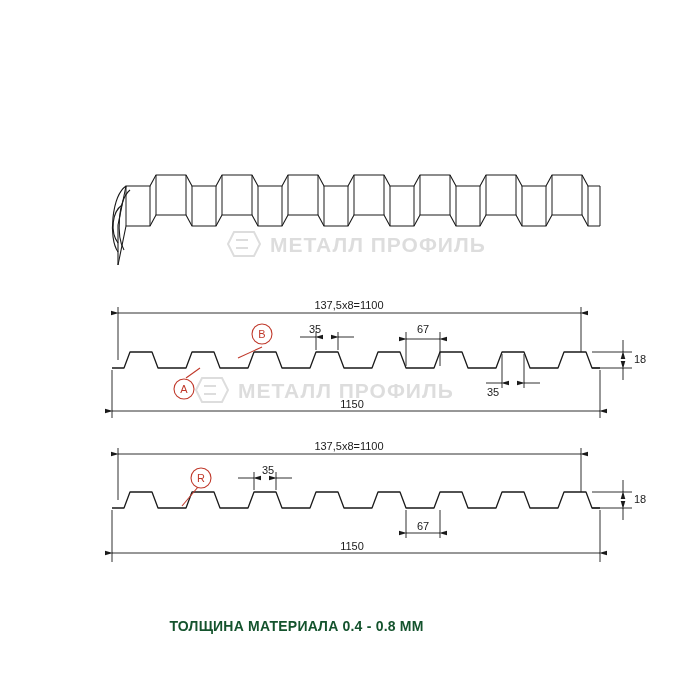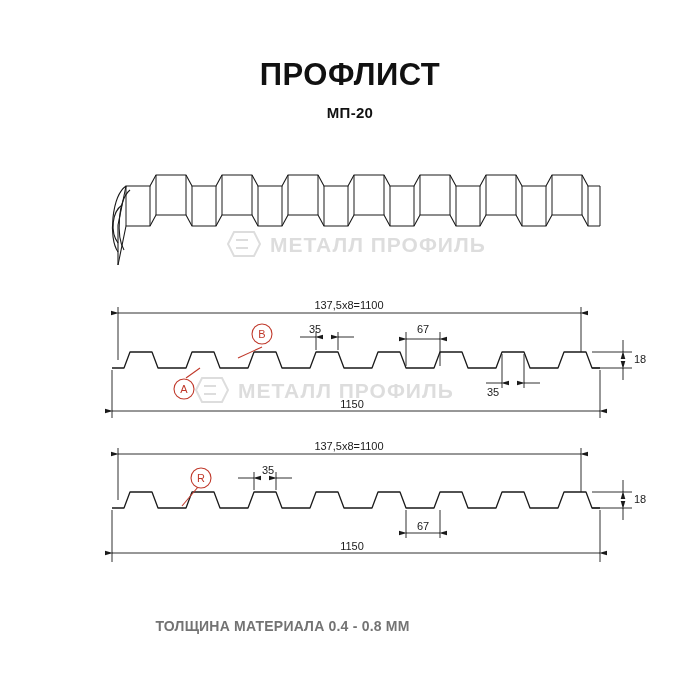--- a/index.html
+++ b/index.html
@@ -43,22 +43,23 @@
     letter-spacing: 0.3px;
   }
   .footer-note {
     position: absolute;
     left: 0;
     top: 618px;
     width: 565px;
     text-align: center;
     font-size: 14px;
     font-weight: bold;
-    color: #737373;
+    color: #14532d;
     letter-spacing: 0.2px;
+    padding-left: 14px;
   }
   svg.drawing {
     position: absolute;
     left: 0;
     top: 0;
     width: 700px;
     height: 700px;
   }
   .wm-text {
     font-family: "Liberation Sans", sans-serif;
@@ -71,24 +72,20 @@
     fill: none;
     stroke: #d8d8d8;
     stroke-width: 2;
   }
 </style>
 </head>
 <body>
 
 <div class="page">
 
-  <div class="title-block">
-    <div class="title">ПРОФЛИСТ</div>
-    <div class="subtitle">МП-20</div>
-  </div>
 
   <svg class="drawing" viewBox="0 0 700 700">
     <defs>
       <marker id="arrowStart" markerWidth="9" markerHeight="9" refX="8" refY="3" orient="auto">
         <path d="M9,3 L0,0.4 L0,5.6 Z" fill="#1a1a1a"></path>
       </marker>
       <marker id="arrowEnd" markerWidth="9" markerHeight="9" refX="1" refY="3" orient="auto">
         <path d="M0,3 L9,0.4 L9,5.6 Z" fill="#1a1a1a"></path>
       </marker>
     </defs>

